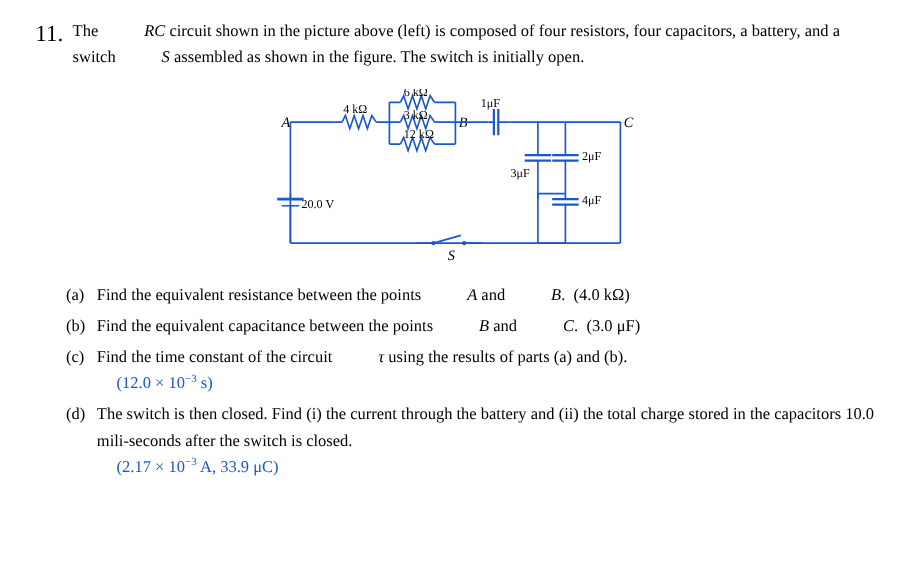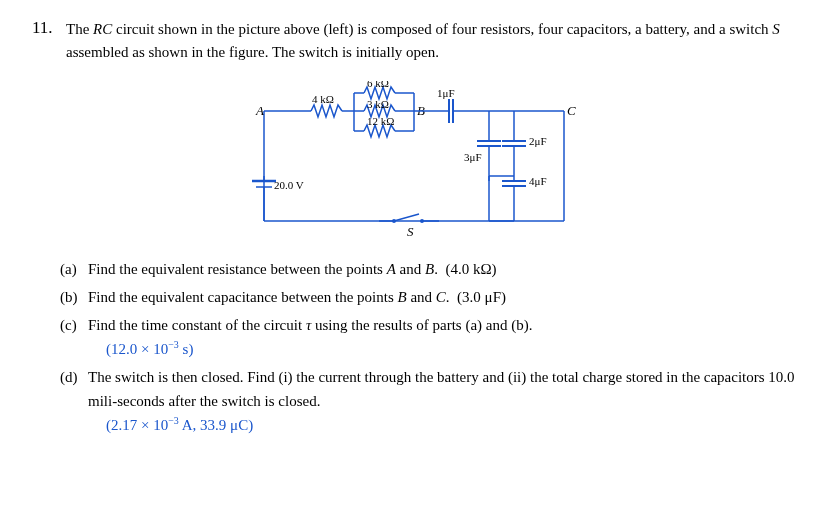--- a/index.html
+++ b/index.html
@@ -17,21 +17,21 @@
       flex-direction: column;
       gap: 0;
     }
     .problem-header {
       display: flex;
       gap: 6px;
       margin-bottom: 2px;
     }
     .problem-number {
       min-width: 28px;
-      font-size: 17px;
+      font-size: 21px;
     }
     .problem-text {
       font-size: 15px;
       line-height: 1.55;
       flex: 1;
     }
     .circuit-container {
       display: flex;
       justify-content: center;
       margin: 14px 0 10px 0;
@@ -52,21 +52,21 @@
       gap: 6px;
       font-size: 15px;
       line-height: 1.6;
     }
     .part-label {
       min-width: 22px;
     }
     .part-text {
       flex: 1;
     }
-    .italic { font-style: italic; }
+    .italic { font-style: italic; margin-left: 38px; }
     .blue { color: #1a56cc; margin-left: 18px; }
     sup { font-size: 10px; }
   </style>
 </head>
 <body>
 
 <div class="problem">
   <div class="problem-header">
     <span class="problem-number">11.</span>
     <span class="problem-text">

